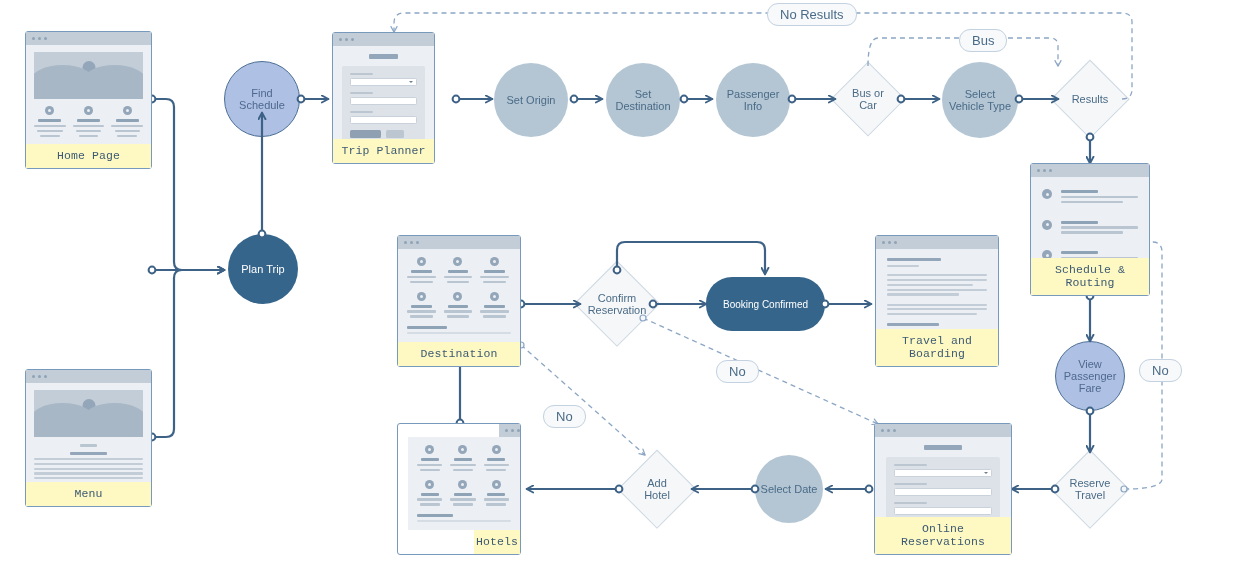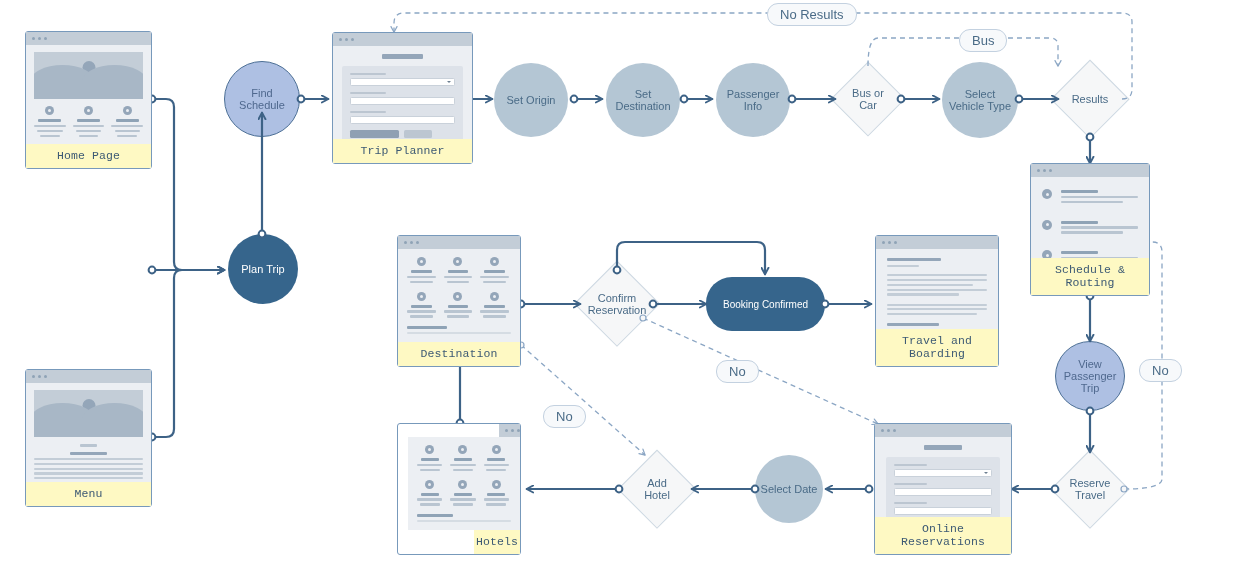--- a/index.html
+++ b/index.html
@@ -295,21 +295,21 @@
       <div class="tb-ln"></div>
       <div class="tb-ln"></div>
       <div class="tb-ln"></div>
       <div class="tb-ln"></div>
       <div class="tb-ln"></div>
       <div class="tb-ln" style="width:66%;margin:0 auto;"></div>
     </div>
     <div class="bw-cap">Menu</div>
   </div>
 
-  <div class="bw" style="left:332px;top:32px;width:141px;height:132px;">
+  <div class="bw" style="left:332px;top:32px;width:103px;height:132px;">
     <div class="bw-bar">
       <span class="bw-dot"></span>
       <span class="bw-dot"></span>
       <span class="bw-dot"></span>
     </div>
     <div class="bw-body" style="padding:6px 9px;">
       <div class="fm-head"></div>
       <div class="fm-box">
         <div class="fm-lbl"></div>
         <div class="fm-inp sel"></div>
@@ -548,21 +548,21 @@
     <span>
       <span>Select</span><br>
       <span>Vehicle Type</span>
     </span>
   </div>
 
   <div class="circ peri" style="left:1055px;top:341px;width:70px;height:70px;">
     <span>
       <span>View</span><br>
       <span>Passenger</span><br>
-      <span>Trip</span>
+      <span>Fare</span>
     </span>
   </div>
 
   <div class="circ lt" style="left:755px;top:455px;width:68px;height:68px;">
     <span>Select Date</span>
   </div>
 
   <div class="diam" style="left:832px;top:63px;width:72px;height:72px;">
     <span class="dshape"></span>
     <span class="dtext">

